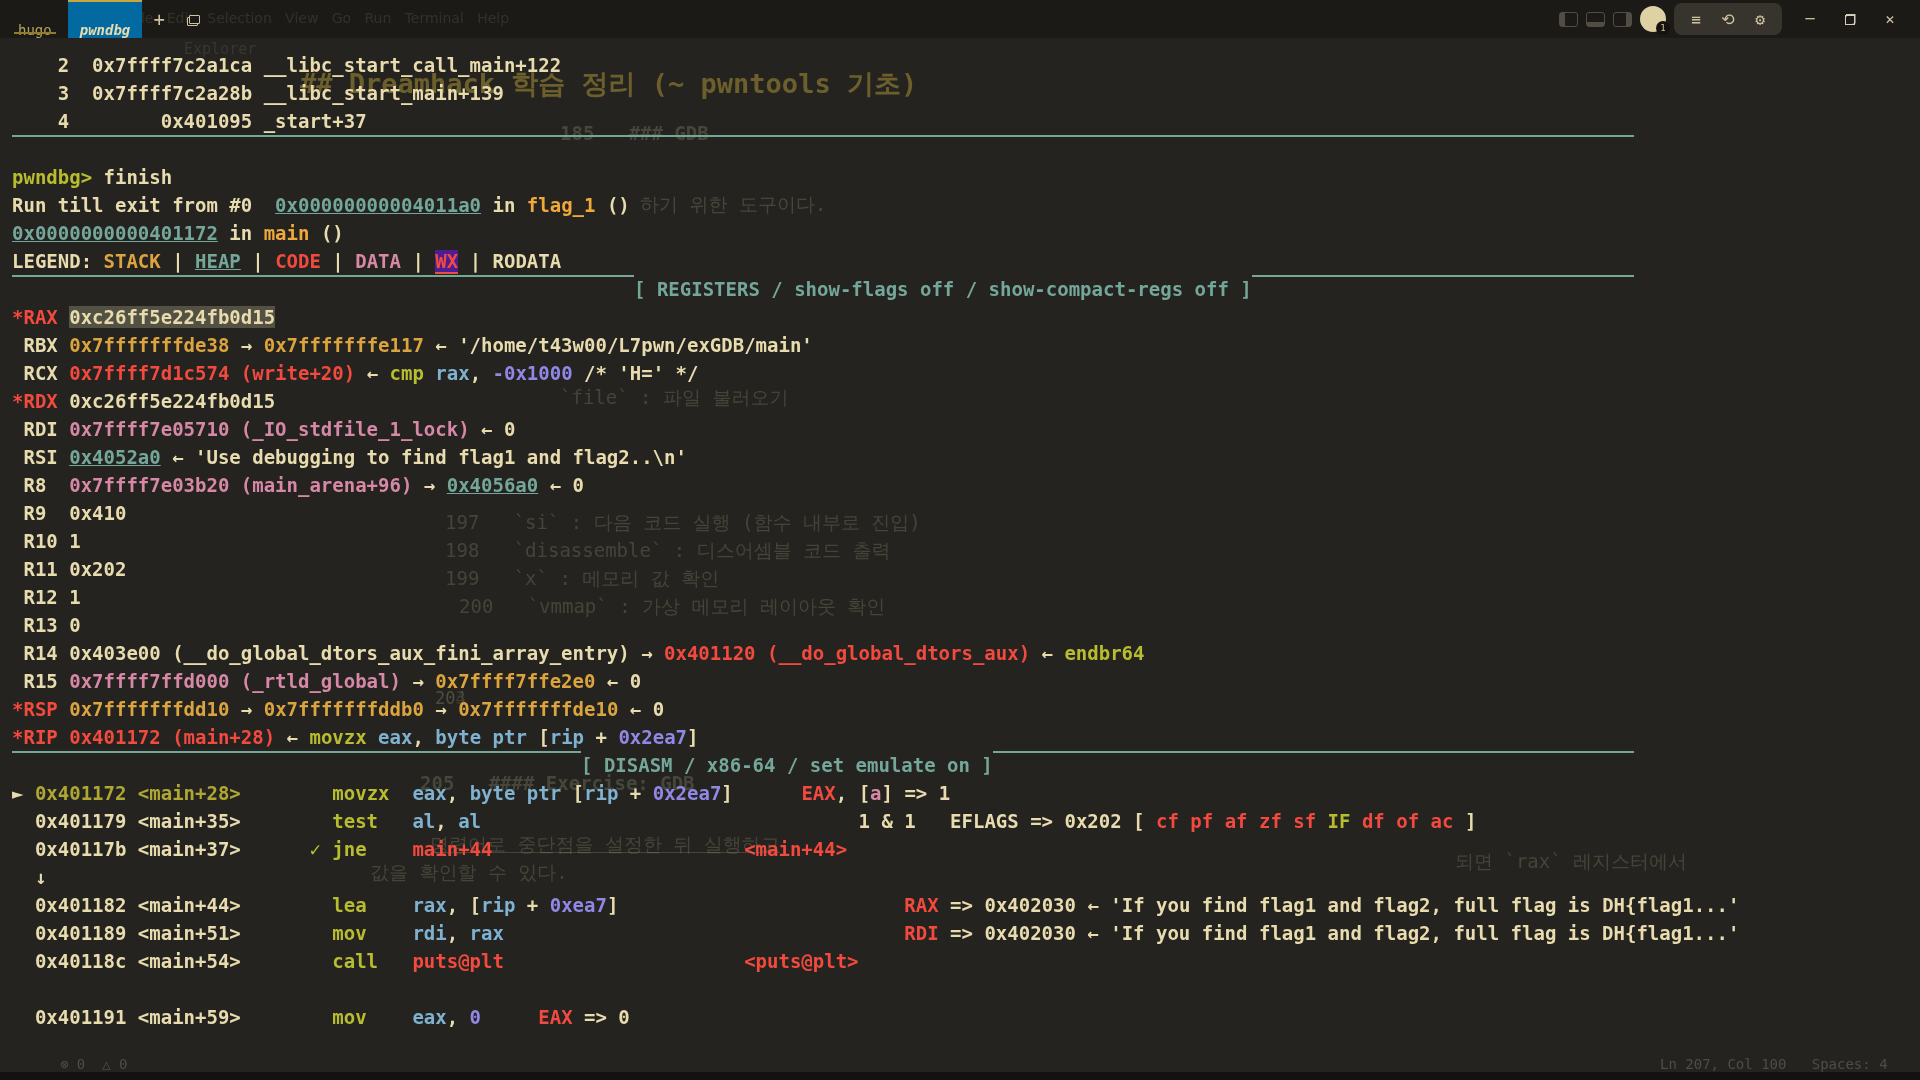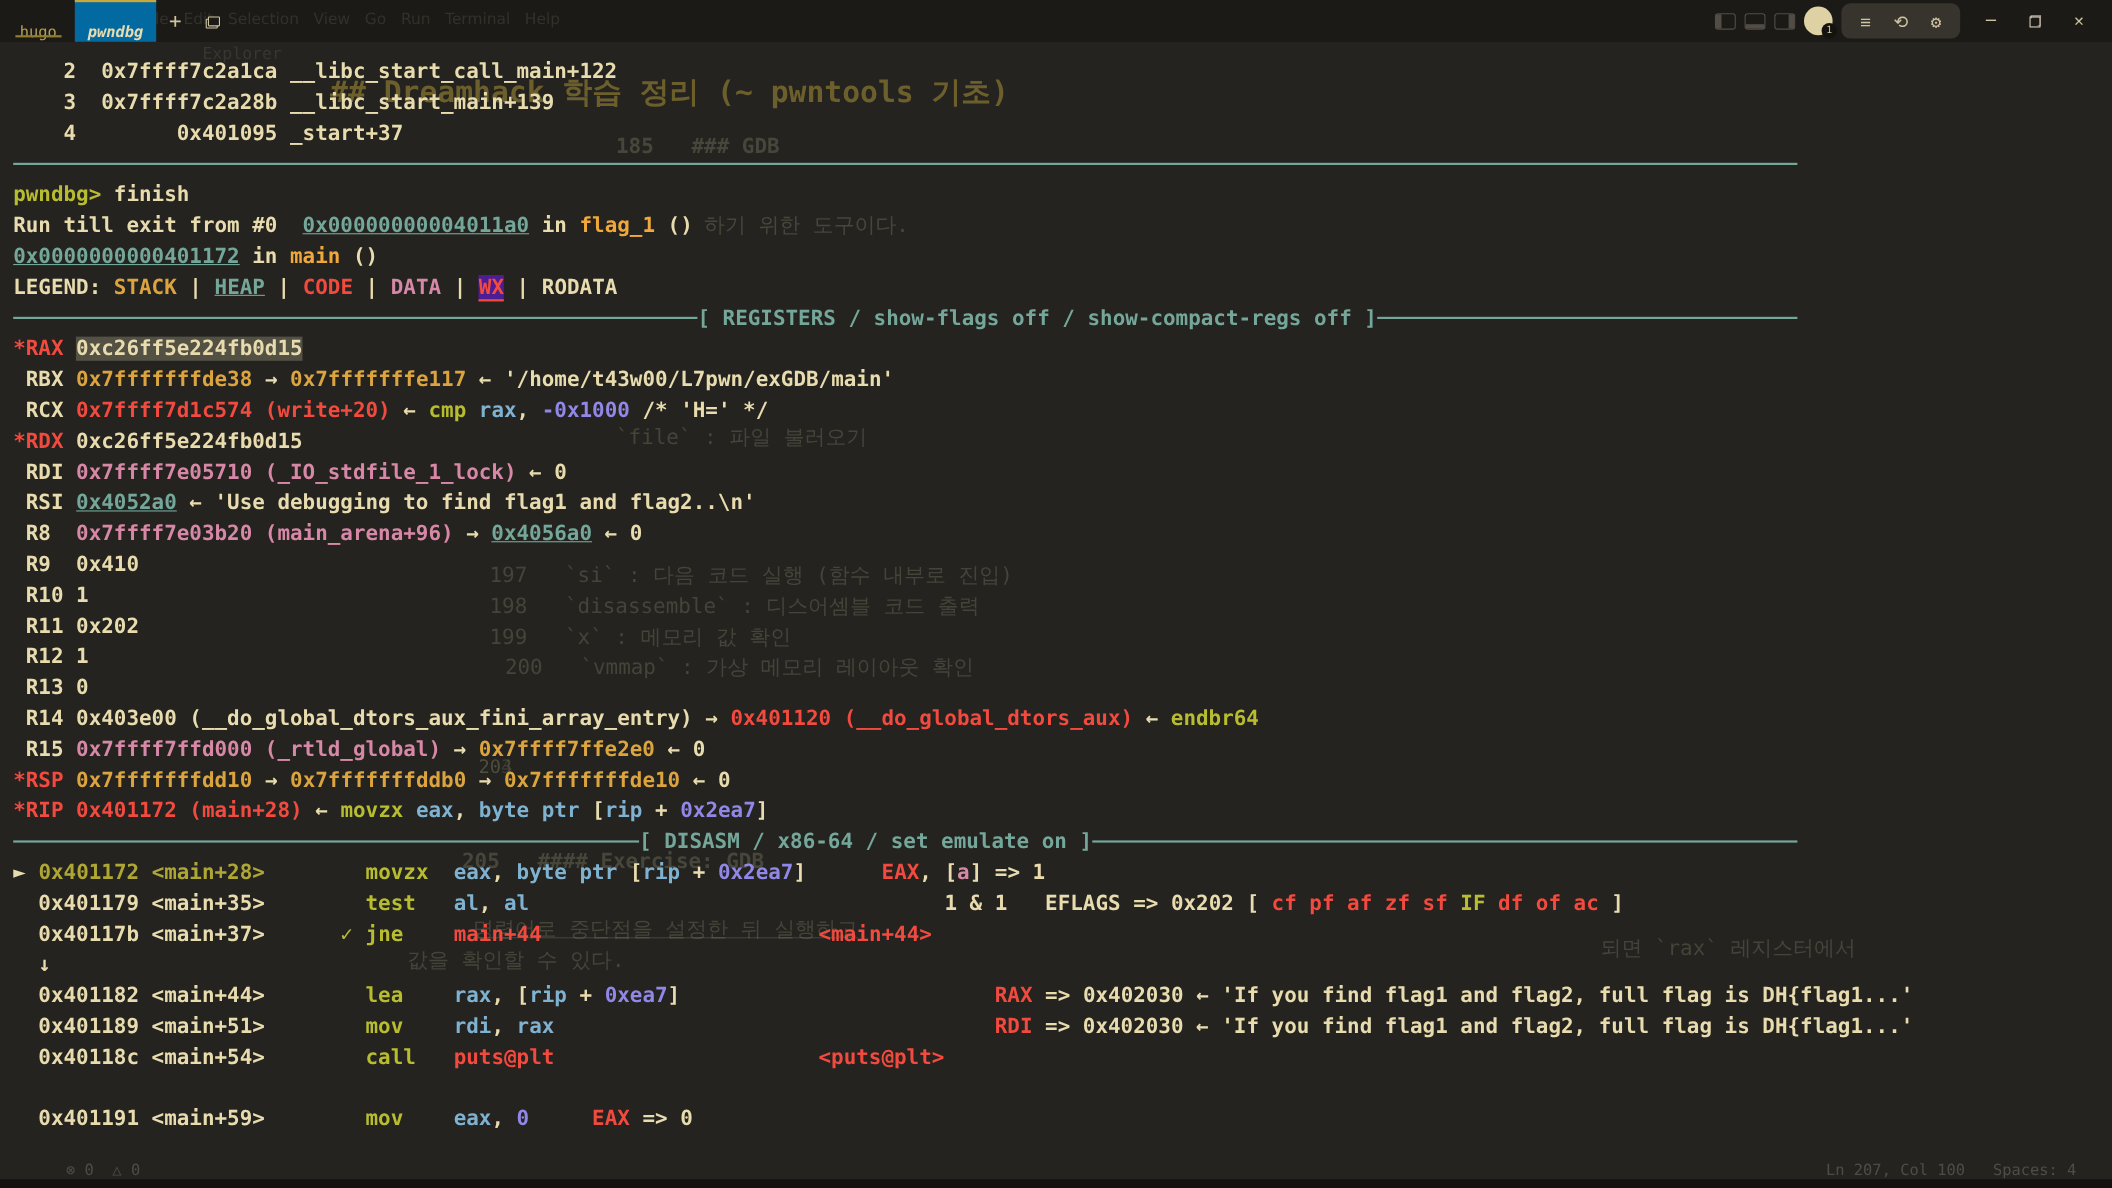--- a/index.html
+++ b/index.html
@@ -35,21 +35,21 @@
   .restore-icon{position:relative;width:11px;height:11px;}
   .restore-icon::before{content:"";position:absolute;left:0;bottom:0;width:8px;height:8px;border:1.3px solid #d6cdbd;}
   .restore-icon::after{content:"";position:absolute;right:0;top:0;width:8px;height:8px;border:1.3px solid #d6cdbd;
                        clip-path:polygon(0 0,100% 0,100% 100%,70% 100%,70% 30%,0 30%);}
 
   
   .terminal{position:absolute;top:38px;left:0;width:1660px;height:1034px;z-index:2;
             padding:13px 0 0 12px;box-sizing:border-box;
             font-size:19px;font-weight:bold;color:var(--fg);}
   .tline{height:28px;line-height:28px;white-space:pre;display:block;}
-  .hr-line{display:flex;align-items:center;padding-right:26px;}
+  .hr-line{display:flex;padding-right:26px;}
   .hl{height:2px;background:var(--teal);}
   .sep-label{color:var(--teal);white-space:pre;}
   .k-fg{color:var(--fg);} .k-red{color:var(--red);} .k-green{color:var(--green);}
   .k-olive{color:var(--olive);} .k-yellow{color:var(--yellow);} .k-orange{color:var(--orange);}
   .k-teal{color:var(--teal);text-decoration:underline;} .k-blue{color:var(--blue);} .k-violet{color:var(--violet);}
   .k-pink{color:var(--pink);}
   .k-sel{color:var(--fg);background:rgba(236,224,186,0.24);}
   .k-wx{color:var(--red);background:#4c1d95;border-bottom:2px solid var(--red);}
 
   

